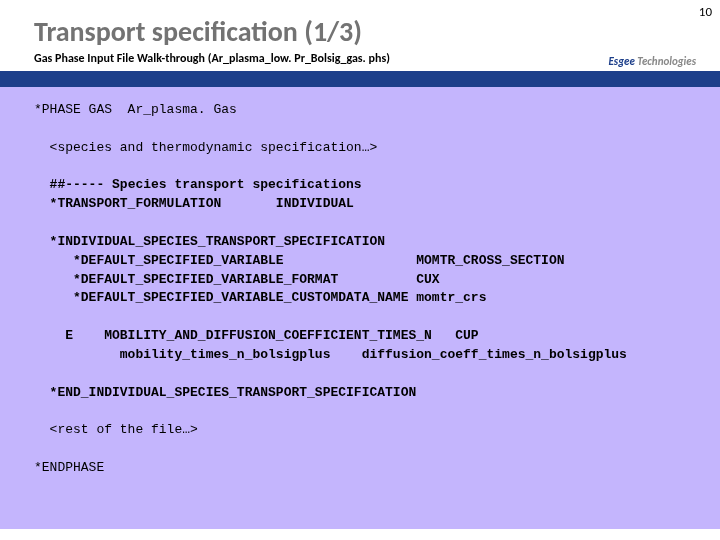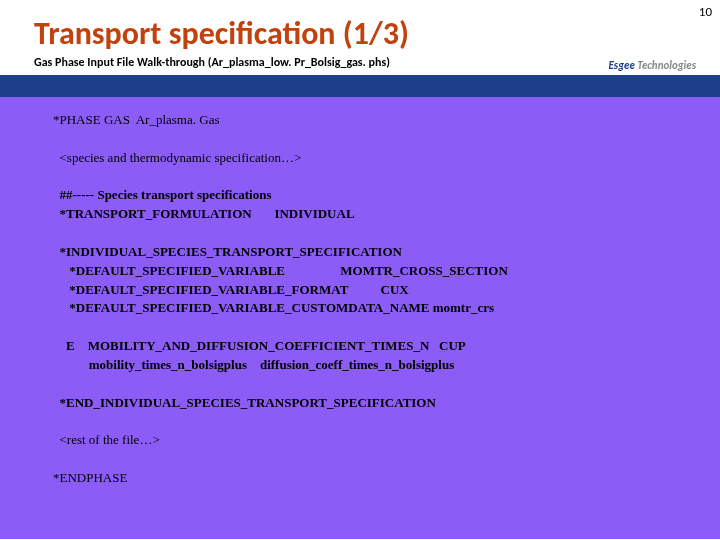--- a/index.html
+++ b/index.html
@@ -13,55 +13,55 @@
   }
   .page-number {
     position: absolute;
     top: 4px;
     right: 8px;
     font-size: 13px;
     font-weight: normal;
     color: #000000;
   }
   .title {
-    font-size: 32px;
+    font-size: 28px;
     font-weight: bold;
-    color: #c2410c;
+    color: #737373;
     padding: 14px 16px 2px 34px;
     letter-spacing: 0px;
   }
   .subtitle {
     font-size: 12px;
     font-weight: bold;
     color: #000;
     padding: 0 0 6px 34px;
   }
   .divider {
-    height: 22px;
+    height: 16px;
     background: #1d3f8a;
     margin: 0;
     position: relative;
   }
   .logo {
     position: absolute;
     right: 18px;
     top: -18px;
     background: #fff;
     padding: 2px 6px;
     font-size: 11px;
     font-style: italic;
     font-weight: bold;
     color: #1d3f8a;
   }
   .logo .tech { color: #888; font-style: italic; }
   .code-block {
-    background: #8b5cf6;
+    background: #c4b5fd;
     margin: 0;
-    padding: 14px 0 14px 53px;
-    font-family: Liberation Serif, serif;
+    padding: 14px 0 14px 34px;
+    font-family: Liberation Mono, monospace;
     font-size: 13px;
     line-height: 1.45;
     color: #000;
     white-space: pre;
     height: 442px;
   }
   .code-block b { font-weight: bold; }
 </style>
 </head>
 <body>

